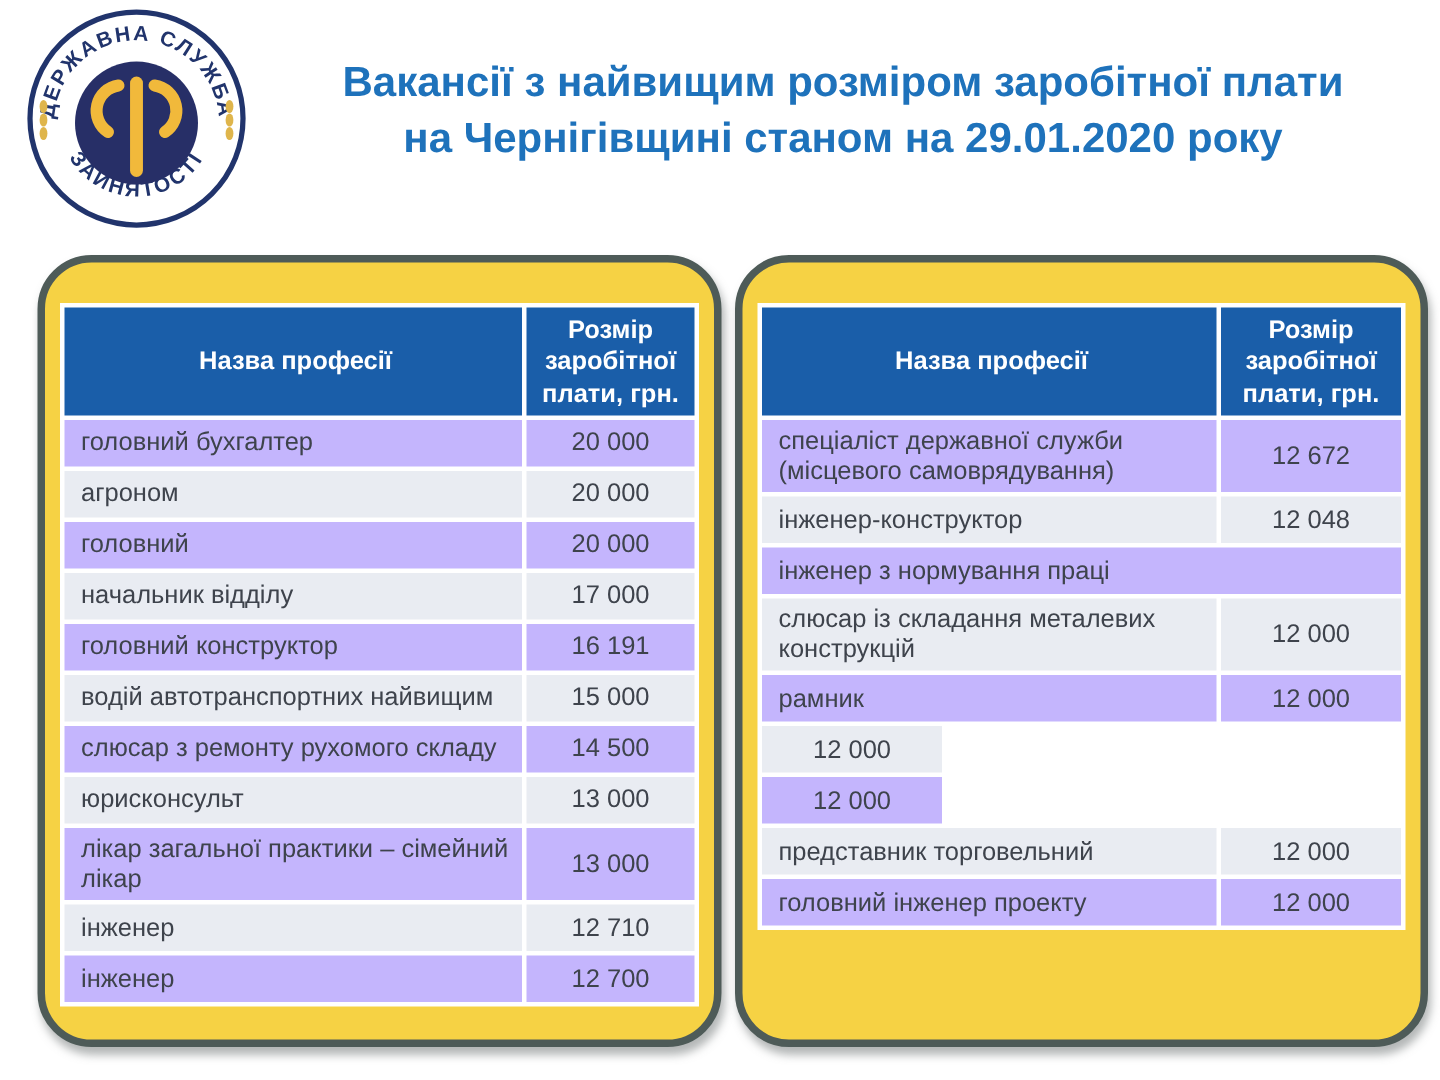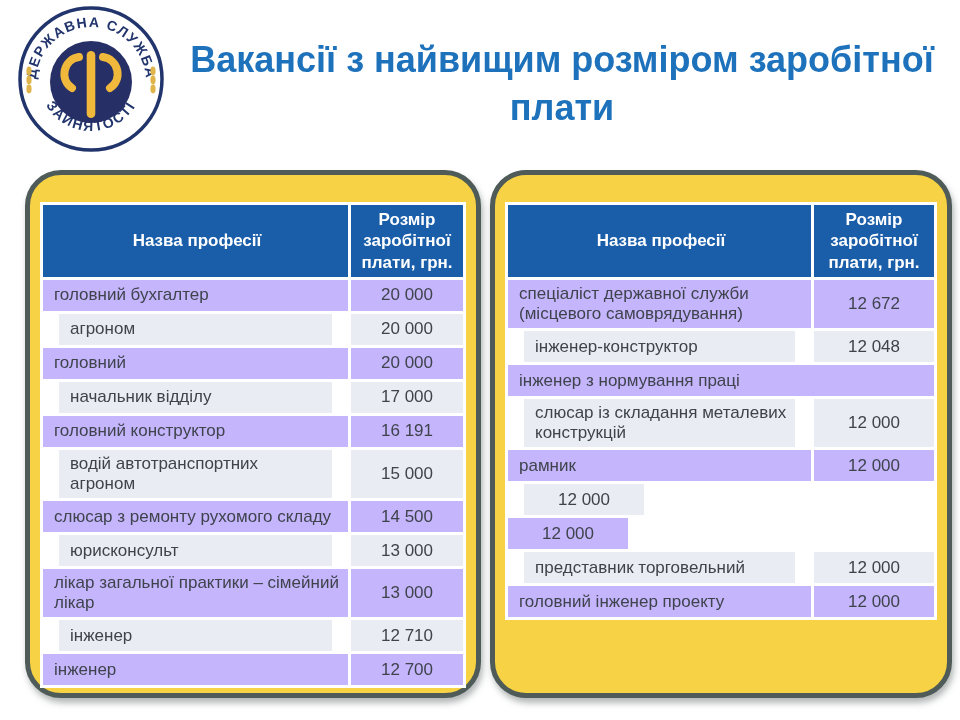--- a/index.html
+++ b/index.html
@@ -25,21 +25,21 @@
     fill:#21346C;
   }
   .ringtext.bottom { letter-spacing:1.8px; }
 
   
   .title {
     position:absolute;
     left:172px; top:36px; width:780px;
     text-align:center;
     color:#1E72BB;
-    font-size:36px;
+    font-size:28px;
     font-weight:bold;
     line-height:1.33;
   }
 
   
   .card {
     position:absolute;
     top:170px;
     height:528px;
     background:#F6D244;
@@ -76,21 +76,21 @@
   .trow.thead .c {
     background:#1A5EA9;
     color:#ffffff;
     font-weight:bold;
     min-height:72px;
     justify-content:center;
     text-align:center;
     line-height:1.25;
   }
   .trow.odd  .c { background:#c4b5fd; }
-  .trow.even .c { background:#E9ECF2;margin-left:16px; }
+  .trow.even .c { background:#E9ECF2; }
 </style>
 </head>
 <body>
 
 <svg class="logo" viewBox="0 0 150 150" aria-hidden="true">
   <defs>
     <path id="arcTop" d="M 20,78 A 55,55 0 1 1 130,78" fill="none"></path>
     <path id="arcBottom" d="M 27,95 A 52,52 0 0 0 123,95" fill="none"></path>
   </defs>
   <circle cx="75" cy="75" r="71" fill="#ffffff" stroke="#21346C" stroke-width="3.5"></circle>
@@ -109,20 +109,21 @@
   <circle cx="75" cy="78" r="41" fill="#272F67"></circle>
   <g>
     <rect x="70.7" y="47" width="8.6" height="67" rx="4.3" fill="#F1B93B"></rect>
     <path d="M 56,84 A 17,17 0 0 1 63,53" stroke="#F1B93B" stroke-width="8" fill="none" stroke-linecap="round"></path>
     <path d="M 94,84 A 17,17 0 0 0 87,53" stroke="#F1B93B" stroke-width="8" fill="none" stroke-linecap="round"></path>
   </g>
 </svg>
 
 <div class="title">
   <div>Вакансії з найвищим розміром заробітної плати</div>
+  <div>на Чернігівщині станом на 29.01.2020 року</div>
 </div>
 
 <div class="card left">
   <div class="tbl">
       <div class="trow thead">
         <div class="c name">Назва професії</div>
         <div class="c val">Розмір заробітної плати, грн.</div>
       </div>
       <div class="trow odd">
         <div class="c name">головний бухгалтер</div>
@@ -138,21 +139,21 @@
       </div>
       <div class="trow even">
         <div class="c name">начальник відділу</div>
         <div class="c val">17 000</div>
       </div>
       <div class="trow odd">
         <div class="c name">головний конструктор</div>
         <div class="c val">16 191</div>
       </div>
       <div class="trow even">
-        <div class="c name">водій автотранспортних агроном</div>
+        <div class="c name">водій автотранспортних найвищим</div>
         <div class="c val">15 000</div>
       </div>
       <div class="trow odd">
         <div class="c name">слюсар з ремонту рухомого складу</div>
         <div class="c val">14 500</div>
       </div>
       <div class="trow even">
         <div class="c name">юрисконсульт</div>
         <div class="c val">13 000</div>
       </div>

